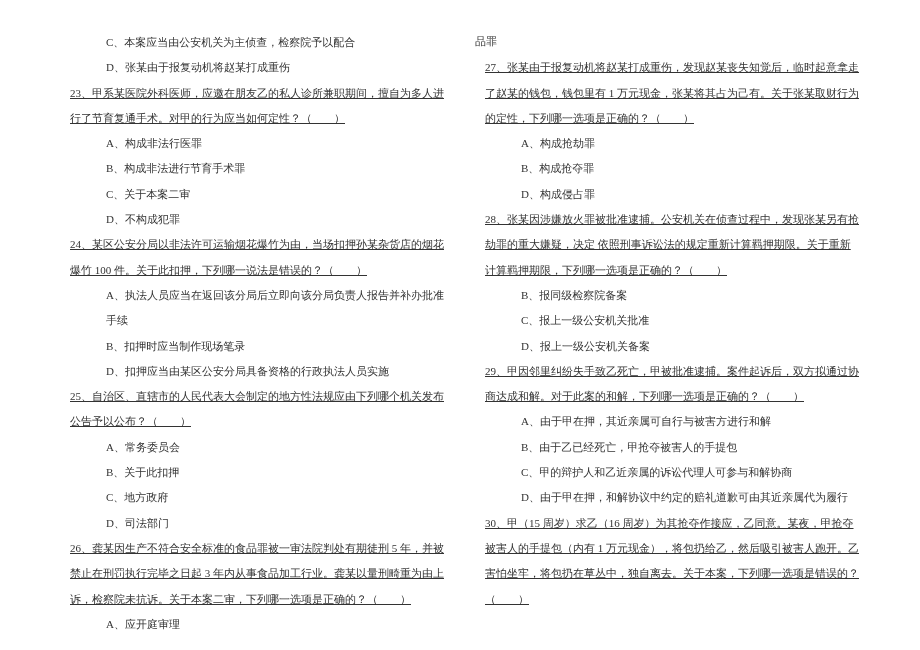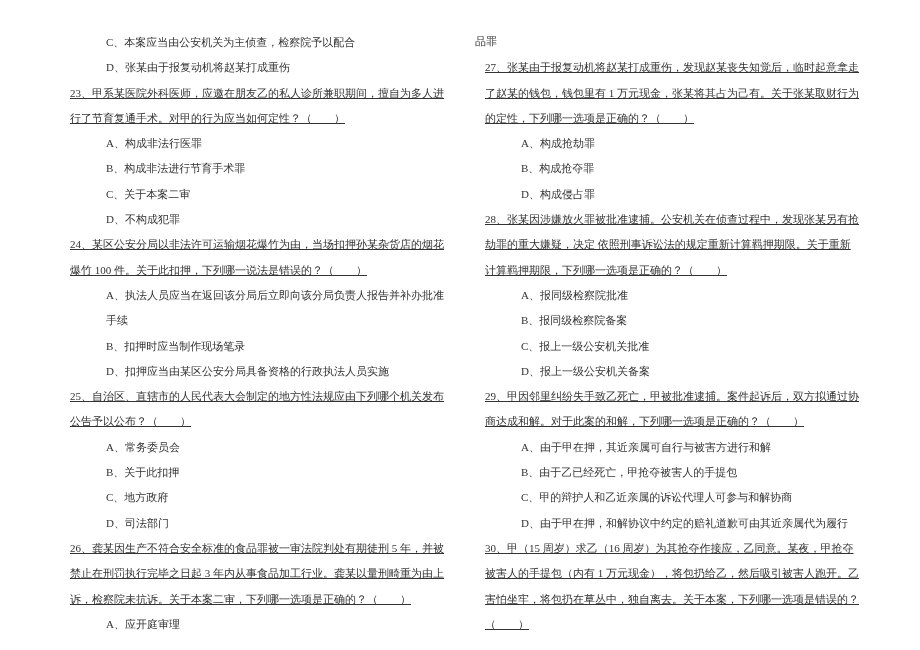--- a/index.html
+++ b/index.html
@@ -60,21 +60,20 @@
 
   <div class="column">
     <div class="question-cont">品罪</div>
 
     <div class="question-line">27、张某由于报复动机将赵某打成重伤，发现赵某丧失知觉后，临时起意拿走了赵某的钱包，钱包里有 1 万元现金，张某将其占为己有。关于张某取财行为的定性，下列哪一选项是正确的？（　　）</div>
     <div class="option-line">A、构成抢劫罪</div>
     <div class="option-line">B、构成抢夺罪</div>
     <div class="option-line">D、构成侵占罪</div>
 
     <div class="question-line">28、张某因涉嫌放火罪被批准逮捕。公安机关在侦查过程中，发现张某另有抢劫罪的重大嫌疑，决定 依照刑事诉讼法的规定重新计算羁押期限。关于重新计算羁押期限，下列哪一选项是正确的？（　　）</div>
-    <div class="option-line">A、报同级检察院批准</div>
     <div class="option-line">B、报同级检察院备案</div>
     <div class="option-line">C、报上一级公安机关批准</div>
     <div class="option-line">D、报上一级公安机关备案</div>
 
     <div class="question-line">29、甲因邻里纠纷失手致乙死亡，甲被批准逮捕。案件起诉后，双方拟通过协商达成和解。对于此案的和解，下列哪一选项是正确的？（　　）</div>
     <div class="option-line">A、由于甲在押，其近亲属可自行与被害方进行和解</div>
     <div class="option-line">B、由于乙已经死亡，甲抢夺被害人的手提包</div>
     <div class="option-line">C、甲的辩护人和乙近亲属的诉讼代理人可参与和解协商</div>
     <div class="option-line">D、由于甲在押，和解协议中约定的赔礼道歉可由其近亲属代为履行</div>
 

